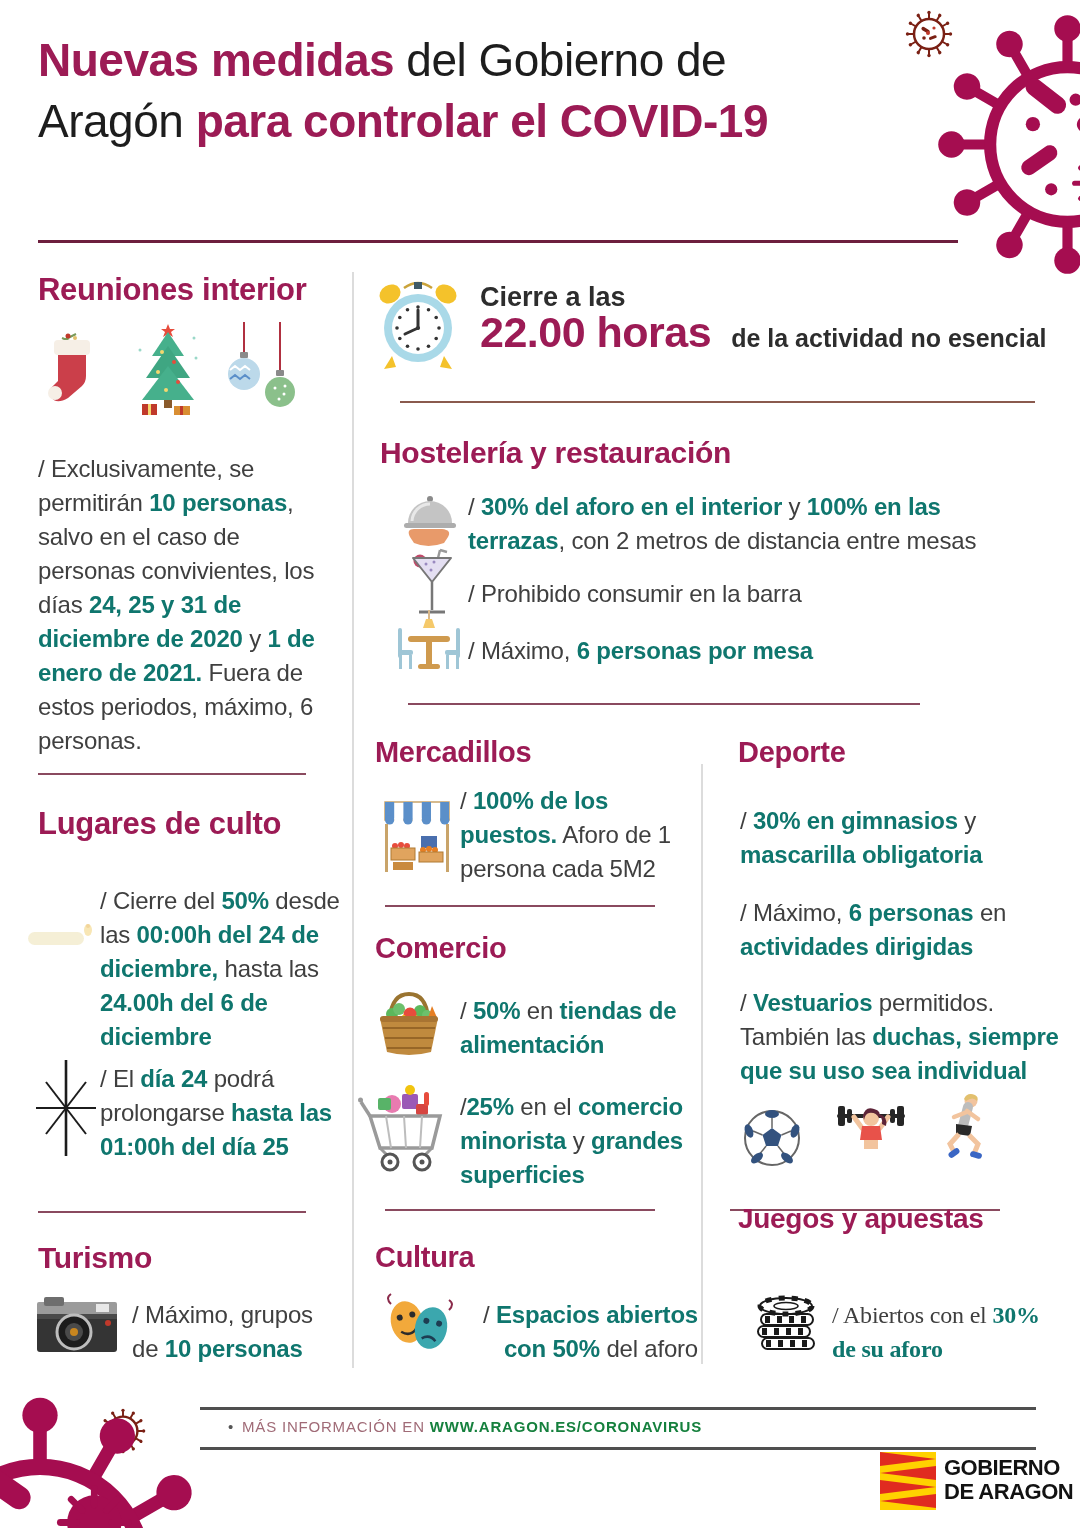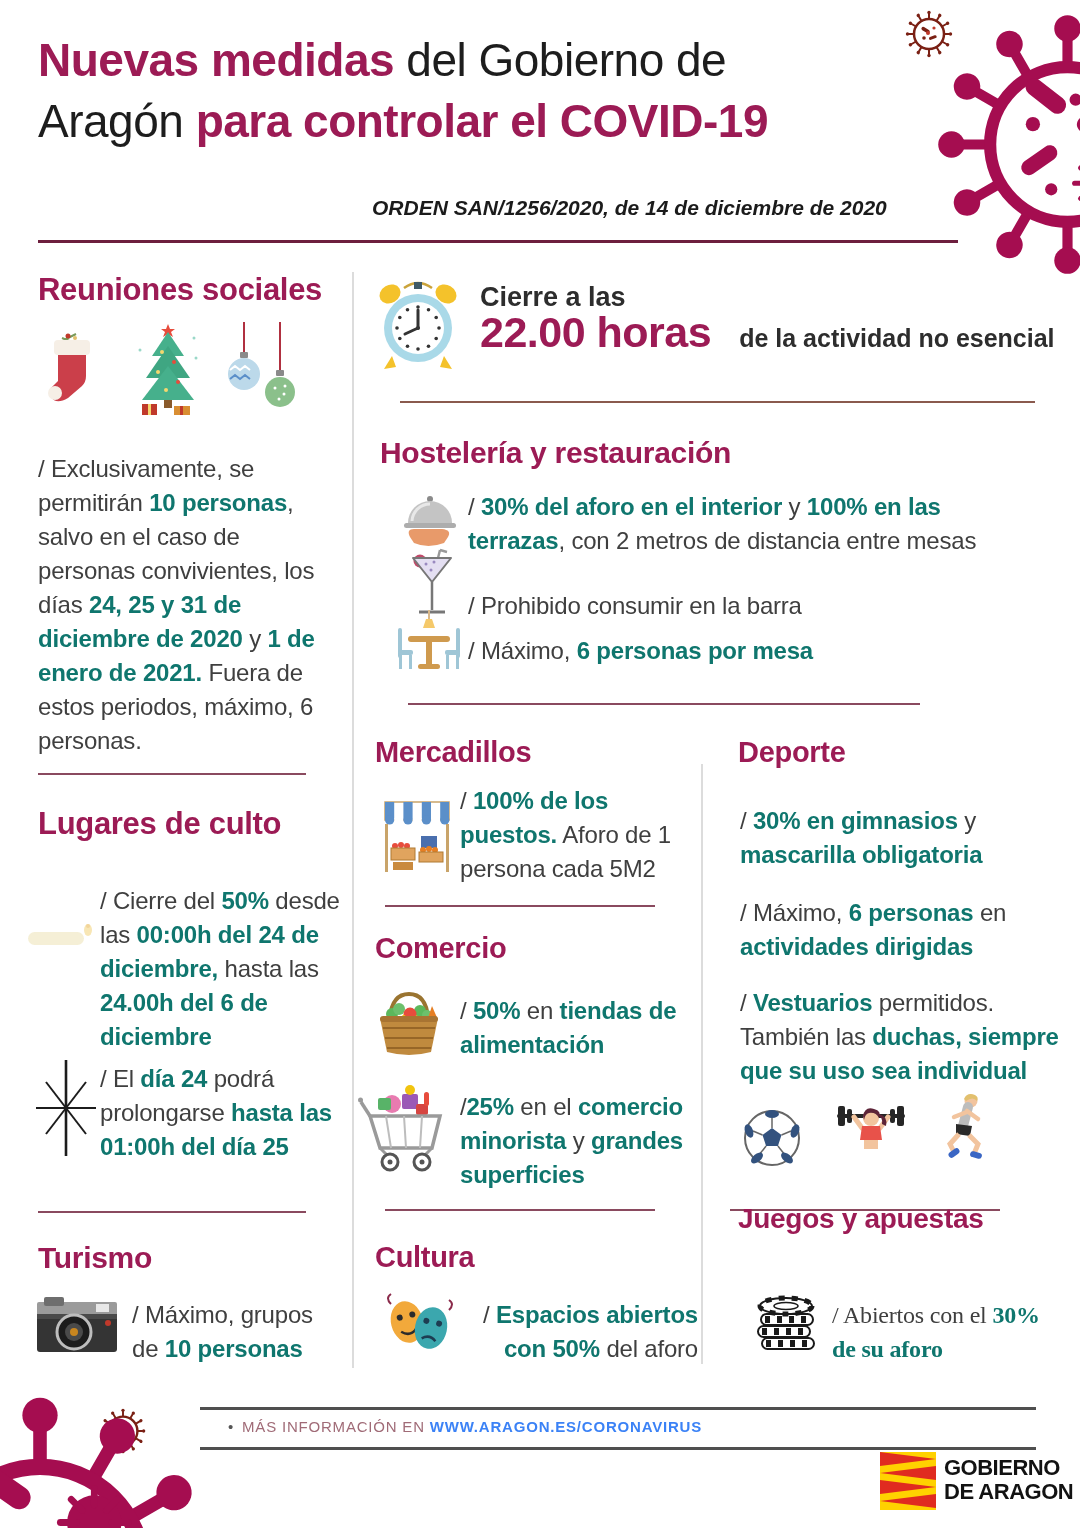--- a/index.html
+++ b/index.html
@@ -20,46 +20,45 @@
   .vrule{position:absolute;width:2px;background:#dcdcdc;}
   
   .sec-title{position:absolute;margin:0;font-weight:800;color:#9c1b55;letter-spacing:-0.3px;}
   .item{position:absolute;font-size:24px;line-height:34px;color:#3f3f3f;letter-spacing:-0.2px;}
   .item .b{font-weight:700;color:#0f766e;}
   .ic{position:absolute;}
   
   .banner-intro{position:absolute;left:480px;top:282px;font-size:27px;font-weight:700;color:#2d2d2d;}
   .banner-row{position:absolute;left:480px;top:308px;white-space:nowrap;}
   .banner-time{font-size:43px;font-weight:800;color:#9c1b55;letter-spacing:-0.5px;}
-  .banner-suffix{font-size:25px;font-weight:700;color:#2d2d2d;margin-left:28px;}
+  .banner-suffix{font-size:25px;font-weight:700;color:#2d2d2d;margin-left:20px;}
   
   .finfo{position:absolute;left:228px;top:1418px;font-size:15px;letter-spacing:0.8px;color:#a06b77;white-space:nowrap;}
   .finfo .fb{color:#555;margin-right:8px;}
-  .finfo .fu{font-weight:700;color:#3b82f6;}
+  .finfo .fu{font-weight:700;color:#15803d;}
   .logo-text{position:absolute;left:944px;top:1456px;font-size:22px;line-height:24px;font-weight:800;
              color:#121212;letter-spacing:-0.5px;}
   
   svg.vb line{stroke:#a50d50;stroke-width:10;stroke-linecap:round;}
   svg.vb .mini line{stroke-width:5;}
   svg.vb .knob{fill:#a50d50;}
   svg.vb .core{fill:#fff;stroke:#a50d50;stroke-width:12;}
   svg.vb .inner{fill:#a50d50;}
   svg.vs line{stroke:#7a2014;stroke-width:2;stroke-linecap:round;}
   svg.vs .knob{fill:#7a2014;}
   svg.vs .core{fill:#fff;stroke:#7a2014;stroke-width:2.5;}
   svg.vs .inner{fill:#7a2014;}
 </style>
 </head>
 <body>
 
 <div class="page">
 
   <h1 class="title"><span class="tb">Nuevas medidas</span><span> del Gobierno de</span><br><span>Aragón </span><span class="tb">para controlar el COVID-19</span></h1>
 
-  <div class="order">ORDEN SAN/1256/2020, de 14 de diciembre de 2020</div>
   <div class="rule dark" style="left:38px;top:240px;width:920px;"></div>
 
   <svg class="ic vs" style="left:903px;top:8px;" width="52" height="52" viewBox="0 0 52 52">
     <g transform="rotate(0 26 26)">
         <line x1="26" y1="10.5" x2="26" y2="6"></line>
         <circle class="knob" cx="26" cy="4.5" r="1.7"></circle>
       </g>
     <g transform="rotate(30 26 26)">
         <line x1="26" y1="10.5" x2="26" y2="6"></line>
         <circle class="knob" cx="26" cy="4.5" r="1.7"></circle>
@@ -208,21 +207,21 @@
         <circle cx="35.5" cy="33.8" r="1.8"></circle>
     </g>
     <line x1="46" y1="52" x2="46" y2="34" stroke="#333" stroke-width="3" stroke-linecap="round"></line>
     <line x1="46" y1="52" x2="33" y2="58" stroke="#333" stroke-width="3" stroke-linecap="round"></line>
     <circle cx="46" cy="52" r="2" fill="#333"></circle>
   </svg>
   <div class="banner-intro">Cierre a las</div>
   <div class="banner-row"><span class="banner-time">22.00 horas</span><span class="banner-suffix">de la actividad no esencial</span></div>
   <div class="rule warm" style="left:400px;top:401px;width:635px;"></div>
 
-  <h2 class="sec-title" style="left:38px;top:272px;font-size:31px;">Reuniones sociales</h2>
+  <h2 class="sec-title" style="left:38px;top:272px;font-size:31px;">Reuniones interior</h2>
 
   <svg class="ic" style="left:42px;top:330px;" width="58" height="80" viewBox="0 0 58 80">
     <line x1="22" y1="10" x2="34" y2="4" stroke="#7a9a5a" stroke-width="2"></line>
     <line x1="20" y1="8" x2="30" y2="12" stroke="#7a9a5a" stroke-width="2"></line>
     <circle cx="26" cy="6" r="2.5" fill="#c0392b"></circle>
       <circle cx="33" cy="8" r="2" fill="#e2c06e"></circle>
     <rect x="12" y="10" width="36" height="15" rx="4" fill="#f6efe6"></rect>
     <path d="M16 25 H44 V46 Q44 52 40 56 L26 68 Q14 75 9 67 Q5 60 12 55 L16 51 Z" fill="#cb3f4a"></path>
     <circle cx="13" cy="63" r="7" fill="#f6efe6"></circle>
   </svg>
@@ -313,21 +312,21 @@
     <circle cx="10" cy="13" r="6.5" fill="#c04a6a"></circle>
     <circle cx="8" cy="11" r="1.2" fill="#fff"></circle>
       <circle cx="12" cy="15" r="1.2" fill="#fff"></circle>
     <path d="M3 10 L41 10 L22 34 Z" fill="#e4dff2" stroke="#777" stroke-width="2" stroke-linejoin="round"></path>
     <circle cx="16" cy="16" r="1.5" fill="#9a8ac0"></circle>
       <circle cx="24" cy="14" r="1.5" fill="#9a8ac0"></circle>
       <circle cx="21" cy="22" r="1.5" fill="#9a8ac0"></circle>
     <line x1="22" y1="34" x2="22" y2="62" stroke="#777" stroke-width="2.5"></line>
     <line x1="9" y1="64" x2="35" y2="64" stroke="#777" stroke-width="3"></line>
   </svg>
-  <div class="item" style="left:468px;top:577px;width:520px;margin-top:12px;"><span>/ Prohibido consumir en la barra</span></div>
+  <div class="item" style="left:468px;top:577px;width:520px;"><span>/ Prohibido consumir en la barra</span></div>
 
   <svg class="ic" style="left:396px;top:610px;" width="66" height="74" viewBox="0 0 66 74">
     <line x1="33" y1="0" x2="33" y2="10" stroke="#d9b88a" stroke-width="2"></line>
     <polygon points="27,18 39,18 36,9 30,9" fill="#f5c96a"></polygon>
     <rect x="12" y="26" width="42" height="6" rx="3" fill="#cf9a4e"></rect>
     <rect x="30" y="32" width="6" height="22" fill="#cf9a4e"></rect>
     <rect x="22" y="54" width="22" height="5" rx="2.5" fill="#cf9a4e"></rect>
     <rect x="2" y="18" width="4" height="30" rx="2" fill="#9fc6d6"></rect>
       <rect x="2" y="40" width="15" height="5" rx="2" fill="#9fc6d6"></rect>
     <rect x="3" y="45" width="3" height="14" fill="#9fc6d6"></rect>

